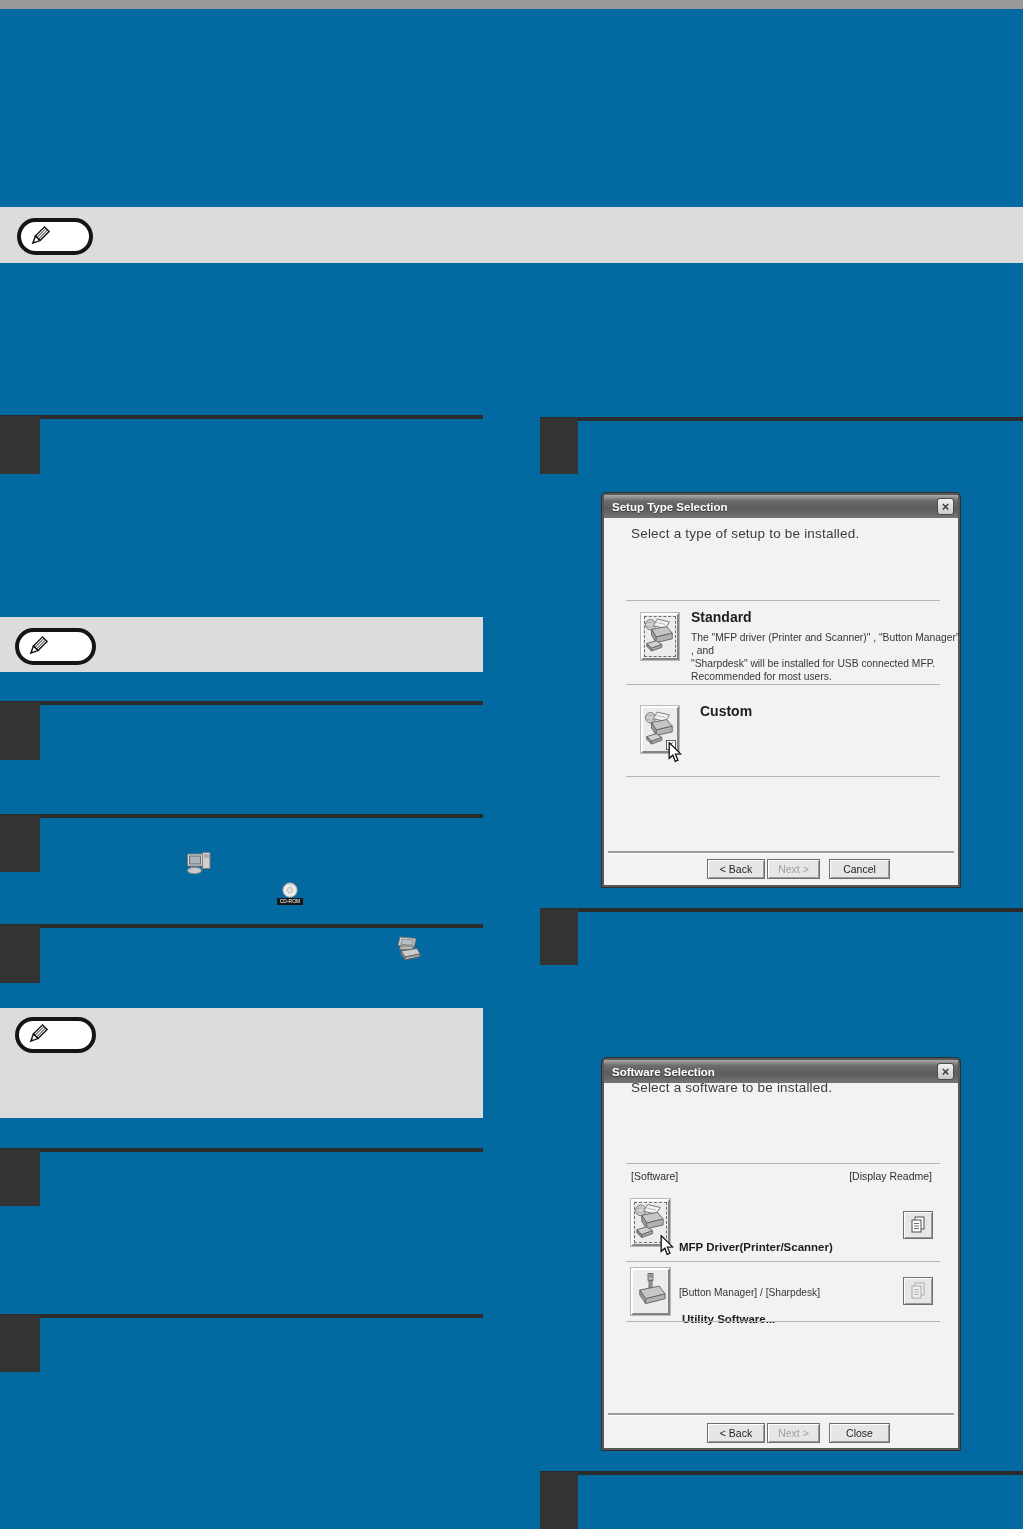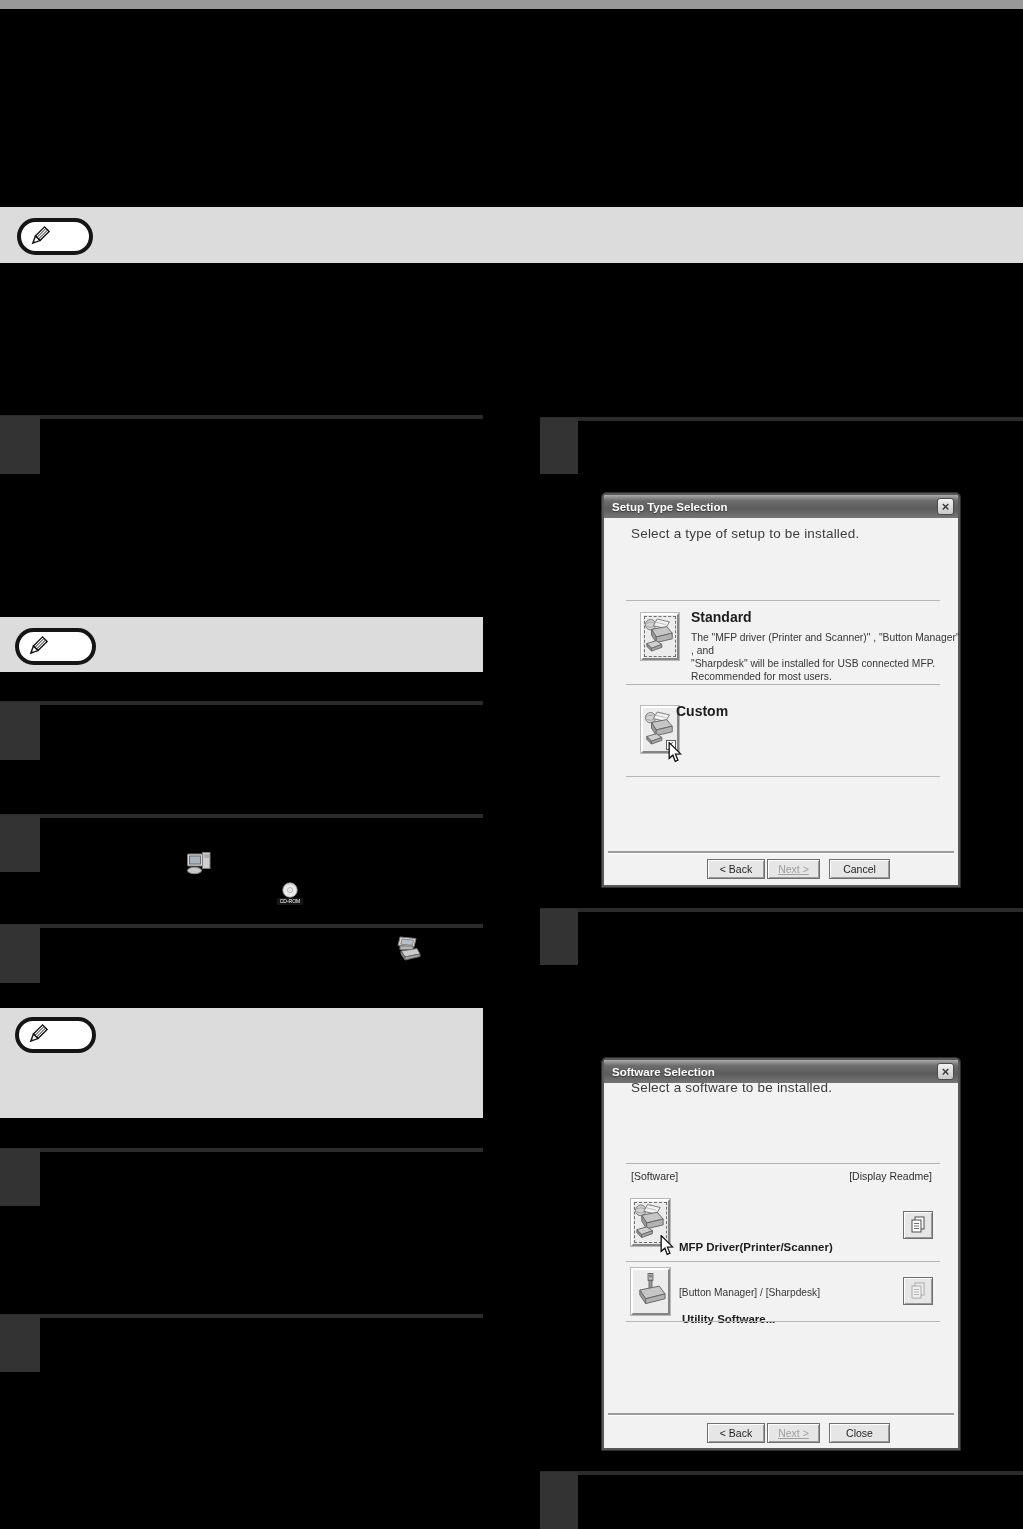--- a/index.html
+++ b/index.html
@@ -1,18 +1,18 @@
 <!DOCTYPE html>
 <html><head>
 <meta charset="utf-8">
 <style>
   html,body{margin:0;padding:0;background:#fff;}
   .page{
     position:relative;width:1023px;height:1529px;overflow:hidden;
-    background:#000000;font-family:"Liberation Sans",sans-serif;
+    background:#0369a1;font-family:"Liberation Sans",sans-serif;
   }
   .abs{position:absolute;}
 
   
   .topbar{left:0;top:0;width:1023px;height:9px;background:#999999;}
 
   
   .noteband{background:#dcdcdc;}
   .pill{
     background:#ffffff;border:4px solid #151515;border-radius:19px;
@@ -66,21 +66,21 @@
   .itemdesc{font-size:10.2px;color:#363636;line-height:1.28;white-space:pre-line;}
   .coltag{font-size:10.5px;color:#2e2e2e;}
 
   .btn{
     position:absolute;height:20px;box-sizing:border-box;
     background:#e6e6e6;border:1px solid #6f6f6f;
     box-shadow:inset 1px 1px 0 #ffffff,inset -1px -1px 0 #9a9a9a;
     font-family:"Liberation Sans",sans-serif;font-size:10.5px;color:#1f1f1f;
     display:flex;align-items:center;justify-content:center;padding:0;
   }
-  .btn.disabled{color:#a0a0a0;text-decoration:underline;}
+  .btn.disabled{color:#a0a0a0;}
   .readmebtn{
     position:absolute;width:30px;height:28px;box-sizing:border-box;
     background:#e6e6e6;border:1px solid #6f6f6f;
     box-shadow:inset 1px 1px 0 #ffffff,inset -1px -1px 0 #9a9a9a;
     display:flex;align-items:center;justify-content:center;
   }
   .readmebtn.disabled svg{opacity:.4;}
   .cursor{pointer-events:none;}
   .chk{
     position:absolute;right:1px;bottom:1px;width:10px;height:10px;
@@ -252,21 +252,21 @@
 
     <div class="iconbox" style="left:37px;top:211px;width:38px;height:47px">
       <svg width="32" height="40" style="margin:1px">
           <use href="#sym-printer"></use>
         </svg>
       <div class="chk"><span>✓</span></div>
     </div>
     <svg class="abs cursor" style="left:64px;top:247px" width="14" height="21">
         <use href="#sym-cursor"></use>
       </svg>
-    <div class="abs optname" style="left:72px;top:208px">Custom</div>
+    <div class="abs optname" style="left:96px;top:208px">Custom</div>
 
     <div class="abs sep" style="left:22px;top:281px;width:314px"></div>
 
     <div class="abs groove" style="left:4px;top:356px;width:346px"></div>
 
     <button class="btn" style="left:103px;top:364px;width:58px">&lt; Back</button>
     <button class="btn disabled" style="left:163px;top:364px;width:53px">Next &gt;</button>
     <button class="btn" style="left:225px;top:364px;width:61px">Cancel</button>
   </div>
 

